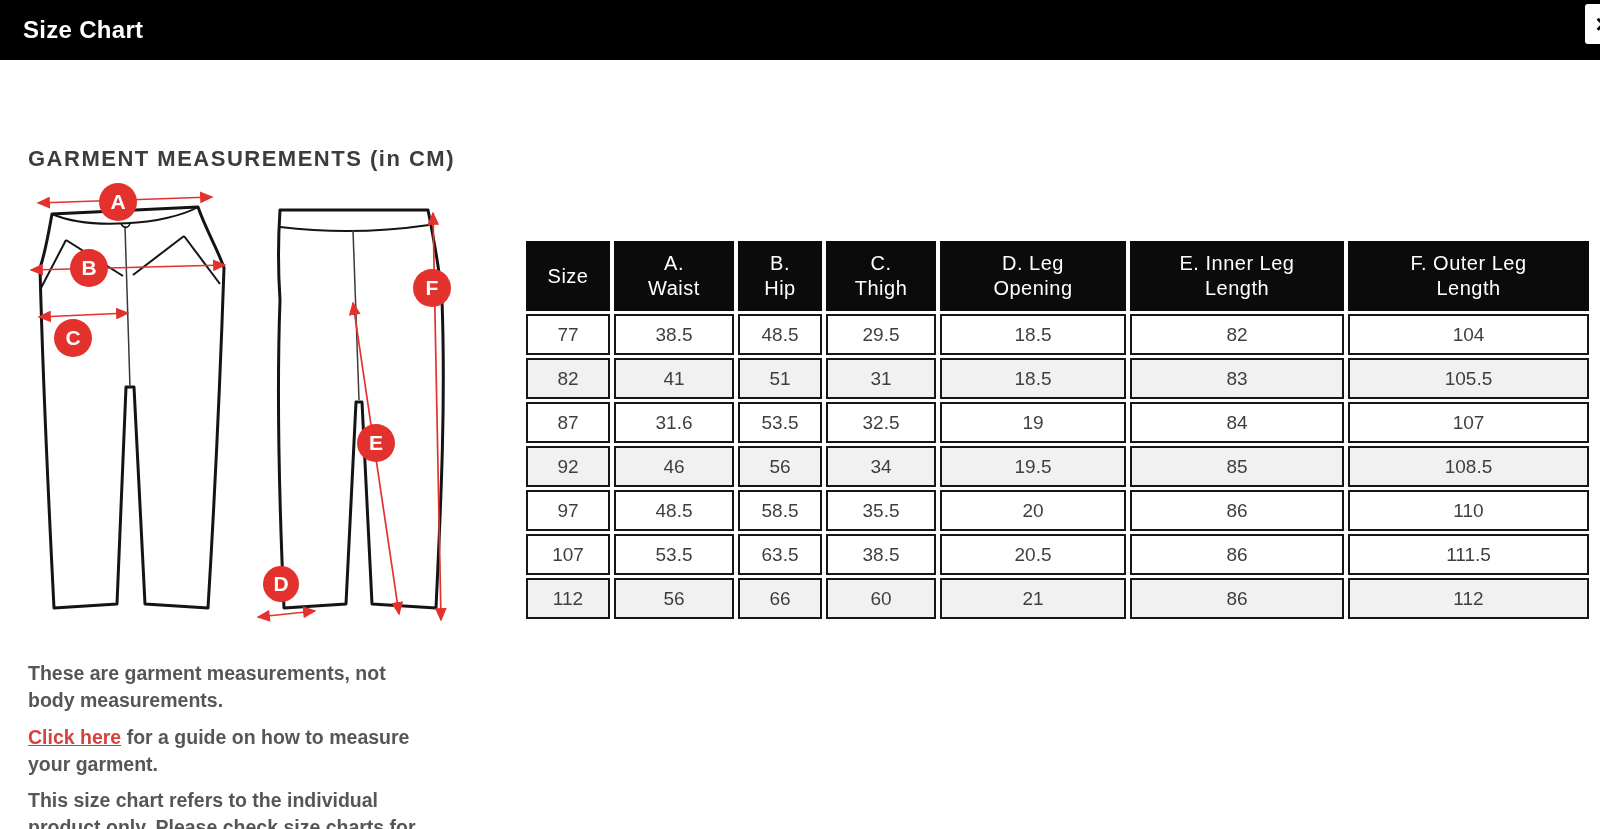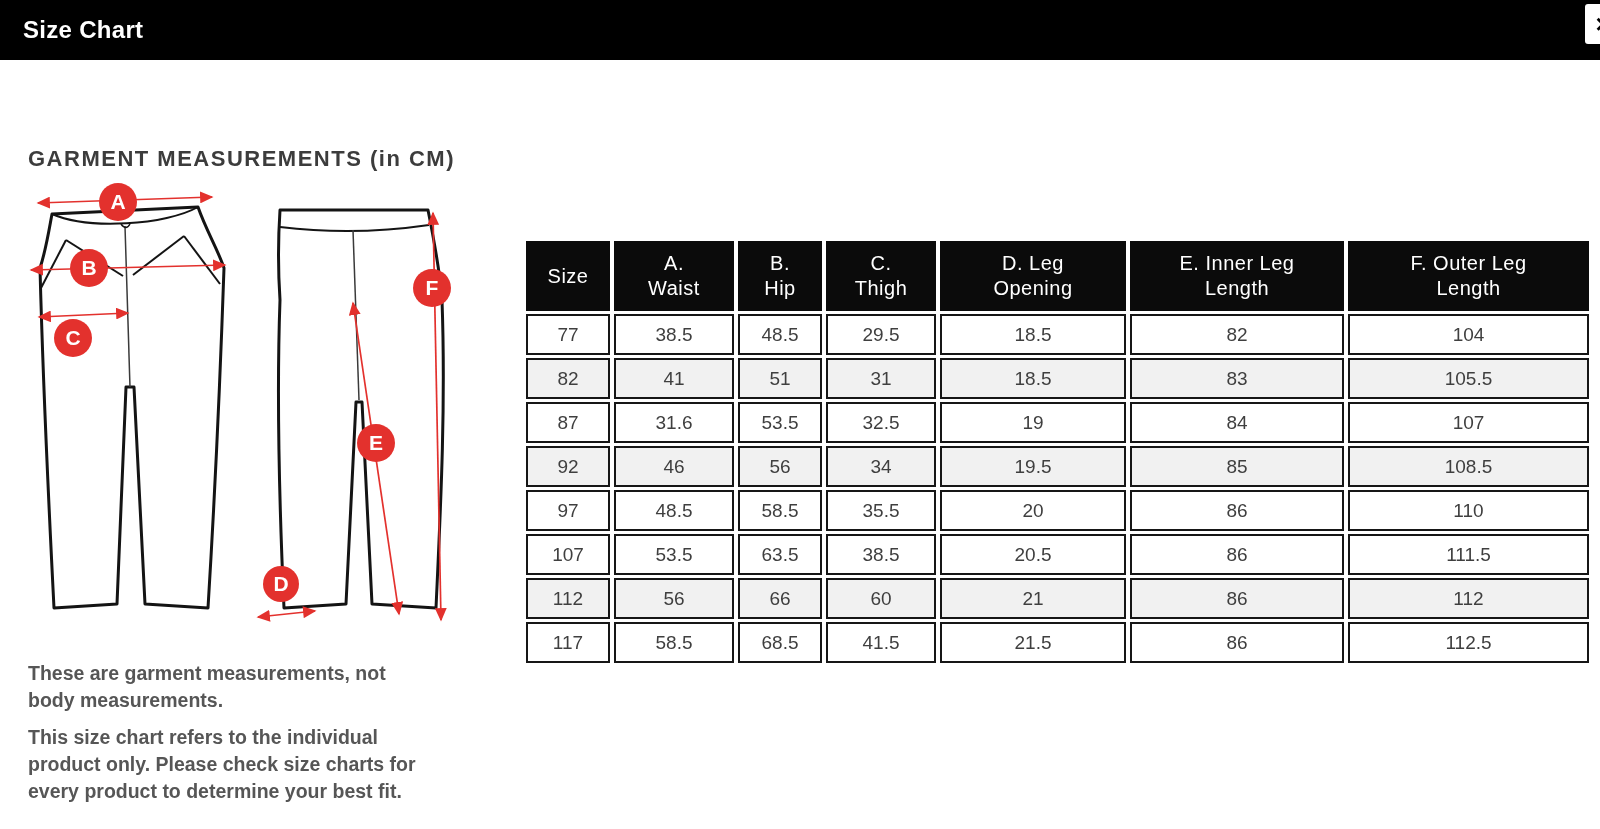--- a/index.html
+++ b/index.html
@@ -130,20 +130,22 @@
         <g>
           <circle cx="404" cy="108" r="19" fill="#e3312d"></circle>
           <text x="404" y="115">F</text>
         </g>
       </g>
     </svg>
 
     <div class="notes">
       <p>These are garment measurements, not
 body measurements.</p>
+      <p><a class="measure-link">Click here</a><span> for a guide on how to measure
+your garment.</span></p>
       <p>This size chart refers to the individual
 product only. Please check size charts for
 every product to determine your best fit.</p>
     </div>
   </div>
 
   <div class="table-wrap">
     <table class="size-table">
       <colgroup>
         <col style="width:84px">
@@ -228,26 +230,17 @@
           </tr>
           <tr class="stripe">
             <th>112</th>
             <td>56</td>
             <td>66</td>
             <td>60</td>
             <td>21</td>
             <td>86</td>
             <td>112</td>
           </tr>
-          <tr>
-            <th>117</th>
-            <td>58.5</td>
-            <td>68.5</td>
-            <td>41.5</td>
-            <td>21.5</td>
-            <td>86</td>
-            <td>112.5</td>
-          </tr>
         </tbody>
     </table>
   </div>
 
 </div>
 
 </body></html>

